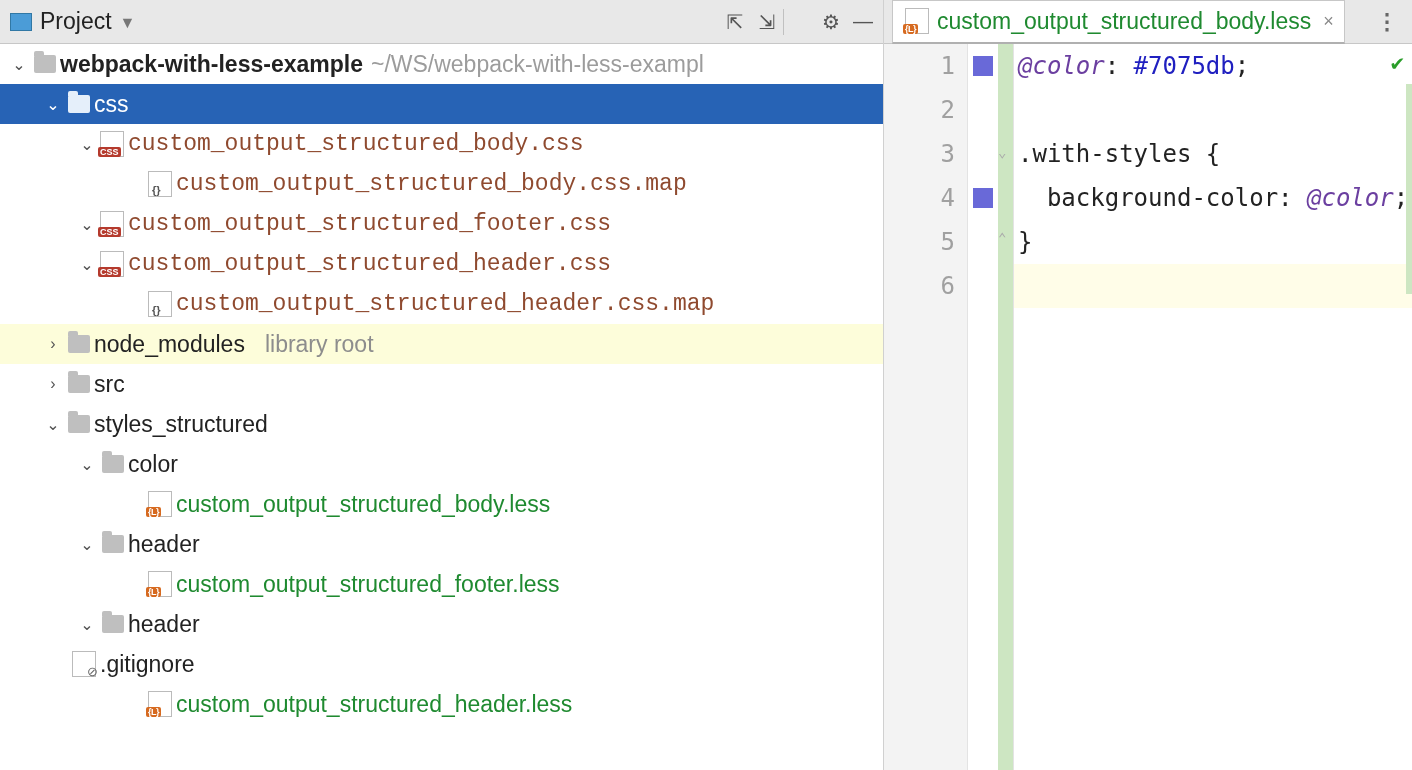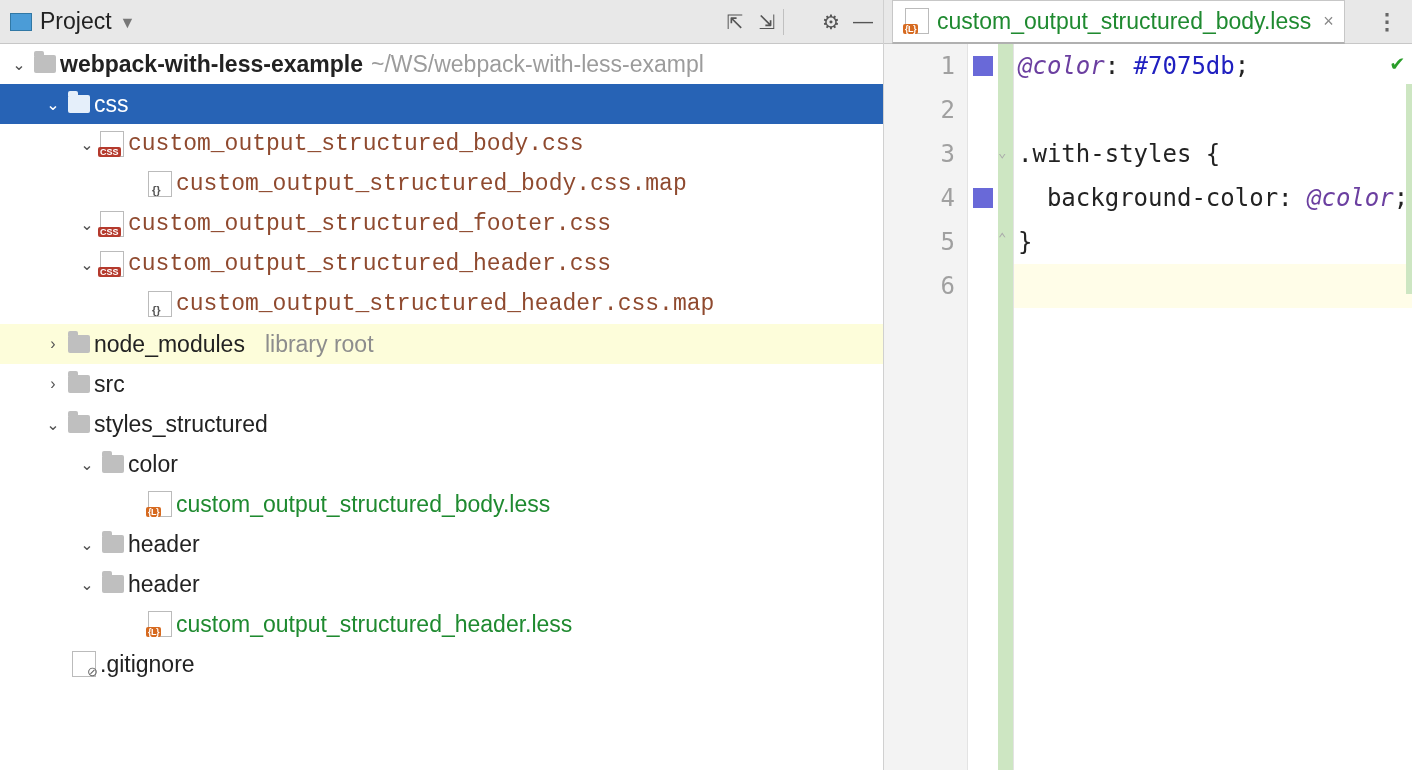--- a/index.html
+++ b/index.html
@@ -217,37 +217,42 @@
       <span class="less-ico"></span>
       <span class="fname green">custom_output_structured_body.less</span>
     </div>
 
     <div class="row">
       <span class="indent" style="width:76px;"></span>
       <span class="chevron">⌄</span>
       <span class="folder-ico"></span>
       <span class="fname black">header</span>
     </div>
+    <div class="row">
+      <span class="indent" style="width:146px;"></span>
+      <span class="less-ico"></span>
+      <span class="fname green">custom_output_structured_footer.less</span>
+    </div>
 
     <div class="row">
       <span class="indent" style="width:76px;"></span>
       <span class="chevron">⌄</span>
       <span class="folder-ico"></span>
       <span class="fname black">header</span>
     </div>
-    <div class="row">
-      <span class="indent" style="width:146px;"></span>
-      <span class="less-ico"></span>
-      <span class="fname green">custom_output_structured_header.less</span>
-    </div>
-
     <div class="row">
       <span class="indent" style="width:70px;"></span>
       <span class="git-ico"></span>
       <span class="fname black">.gitignore</span>
+    </div>
+
+    <div class="row">
+      <span class="indent" style="width:146px;"></span>
+      <span class="less-ico"></span>
+      <span class="fname green">custom_output_structured_header.less</span>
     </div>
   </div>
 </div>
 
 <div class="right-pane">
   <div class="tab-bar">
     <div class="tab">
       <span class="less-ico"></span>
       <span class="tab-name">custom_output_structured_body.less</span>
       <span class="close-x">×</span>

